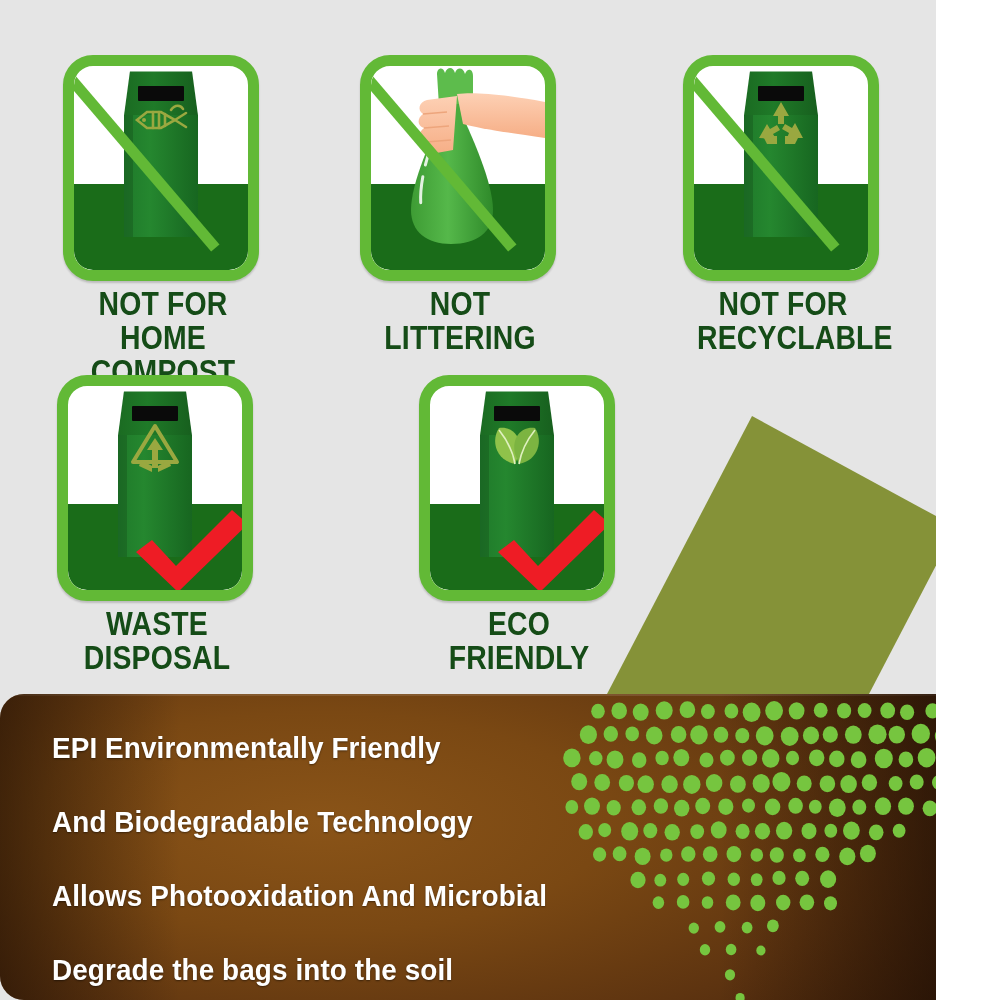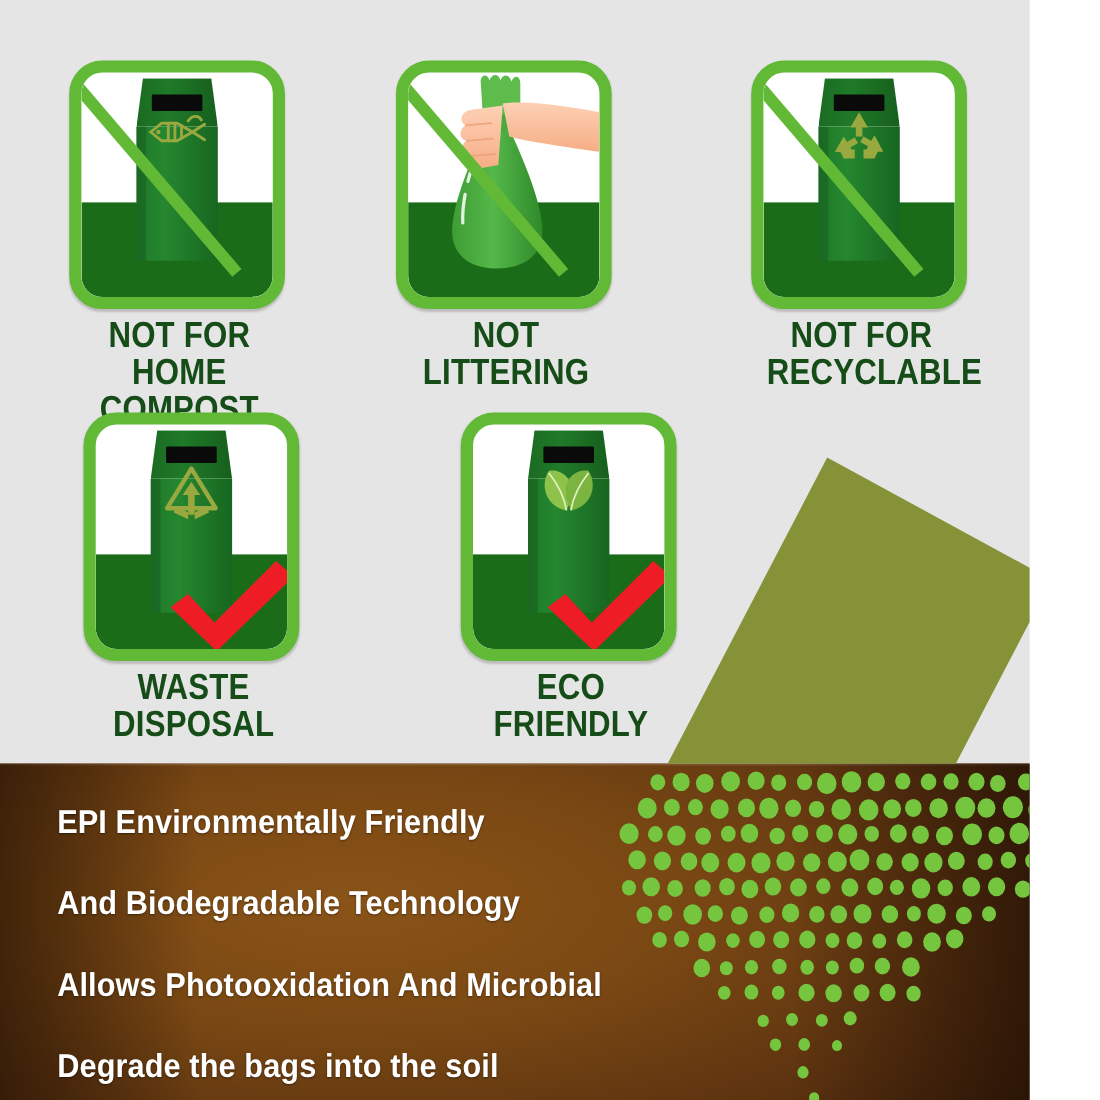--- a/index.html
+++ b/index.html
@@ -74,20 +74,21 @@
   
   #olive{
     position:absolute;left:0;top:0;width:1000px;height:700px;z-index:2;
   }
 
   
   #soil{
     position:absolute;left:0;top:694px;width:1000px;height:306px;overflow:hidden;
     background:
       radial-gradient(120% 150% at 32% 42%, #8a5418 0%, #7a4813 24%, #5e3410 48%, #3c1e0a 74%, #261206 100%);
+    border-radius: 24px;
   }
   #soil .vign{
     position:absolute;inset:0;
     background:linear-gradient(90deg,rgba(20,8,2,.55) 0%,rgba(0,0,0,0) 18%,rgba(0,0,0,0) 72%,rgba(20,8,2,.75) 100%);
   }
   #soil .topline{position:absolute;left:0;top:0;width:100%;height:2px;background:rgba(255,255,255,.12);}
   #copy{
     position:absolute;left:52px;top:22px;width:600px;z-index:3;
   }
   #copy p{
@@ -200,21 +201,21 @@
         </svg>
         <div class="slash"></div>
       </div>
     </div>
     <div class="label" style="top:232px;">
       <span>NOT FOR</span>
       <span class="l2">RECYCLABLE</span>
     </div>
   </div>
 
-  <div class="icon-cell" style="left:76px;top:375px;">
+  <div class="icon-cell" style="left:57px;top:375px;">
     <div class="frame" style="--frame:#62b936;--ground:#1a6c19;">
       <div class="inner">
         <div class="ground"></div>
         <div class="bin">
           <div class="lid">
               <div class="slot"></div>
             </div>
           <div class="body"></div>
         </div>
         <svg class="bin-sym" width="56" height="56" viewBox="0 0 56 56">

